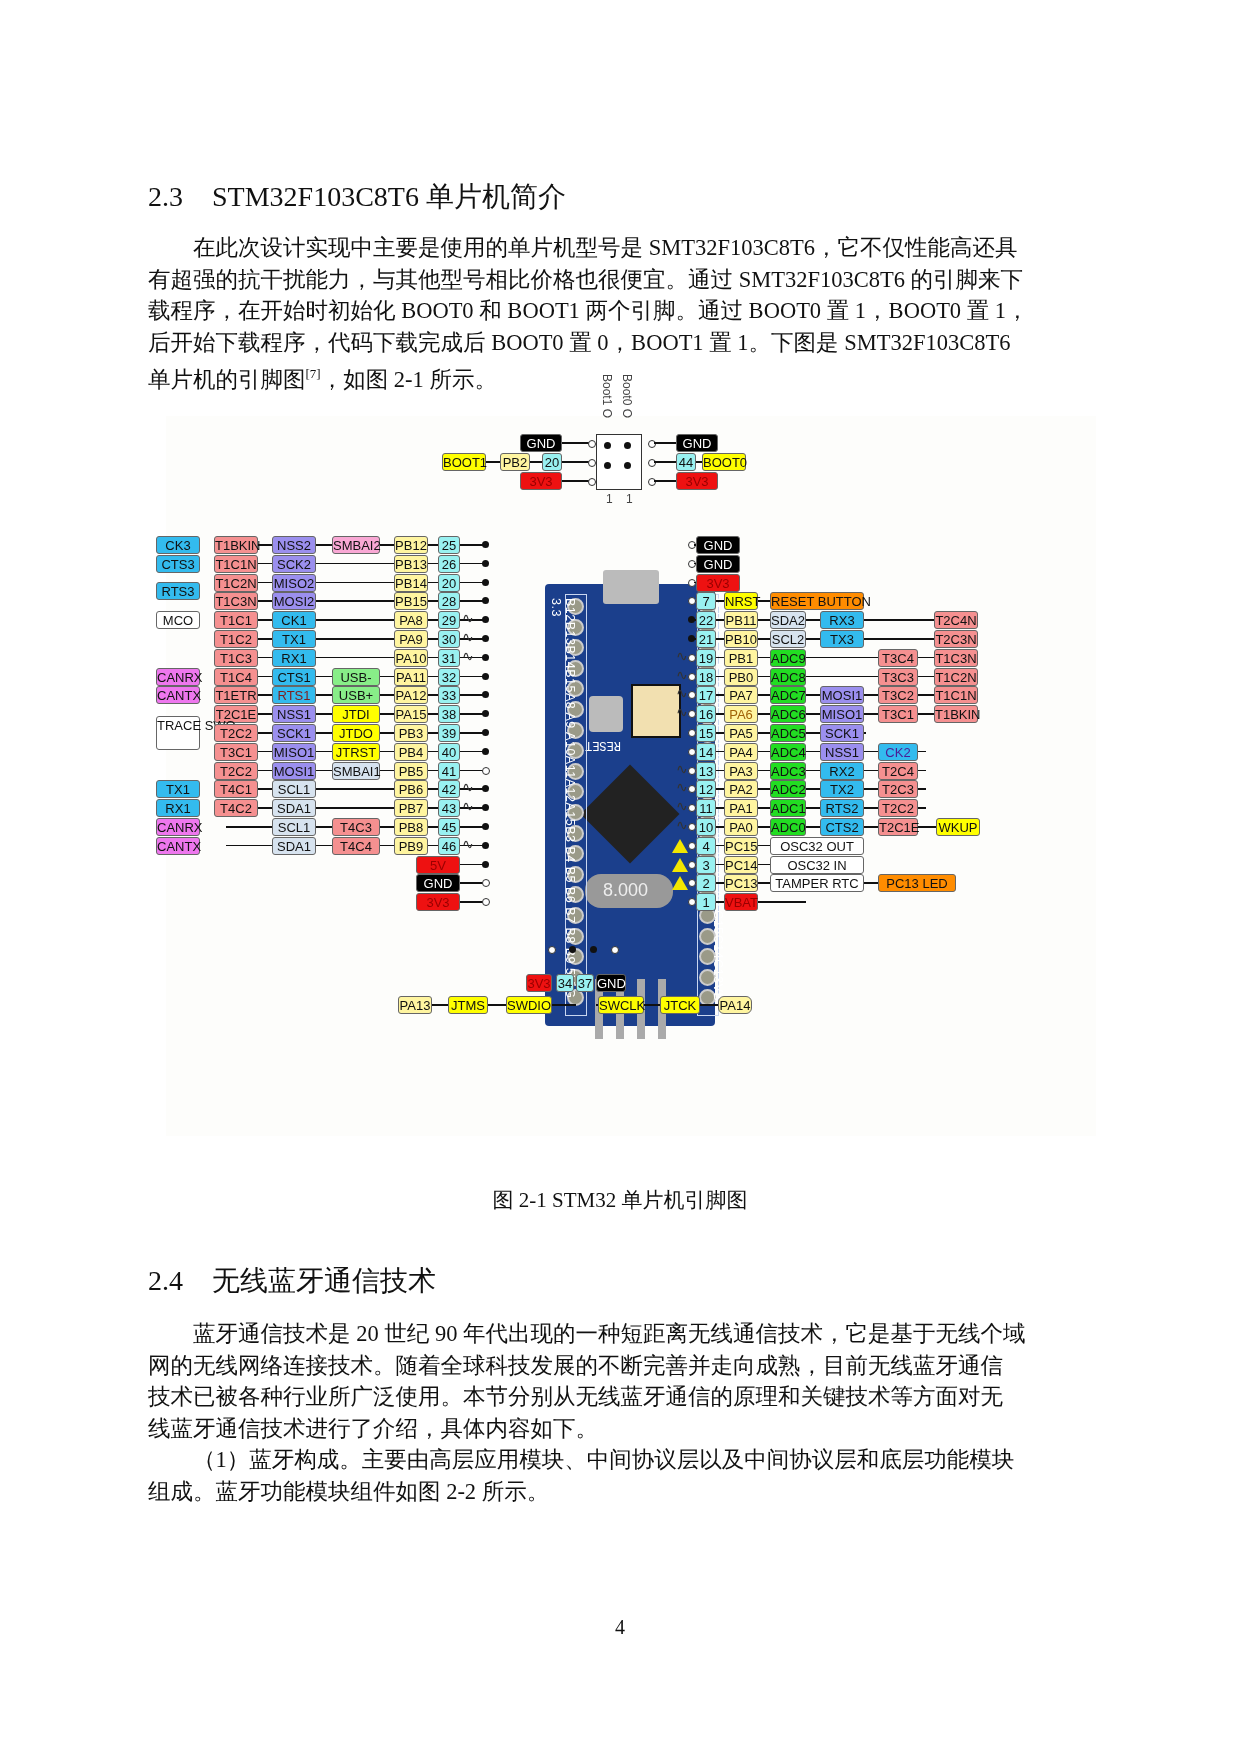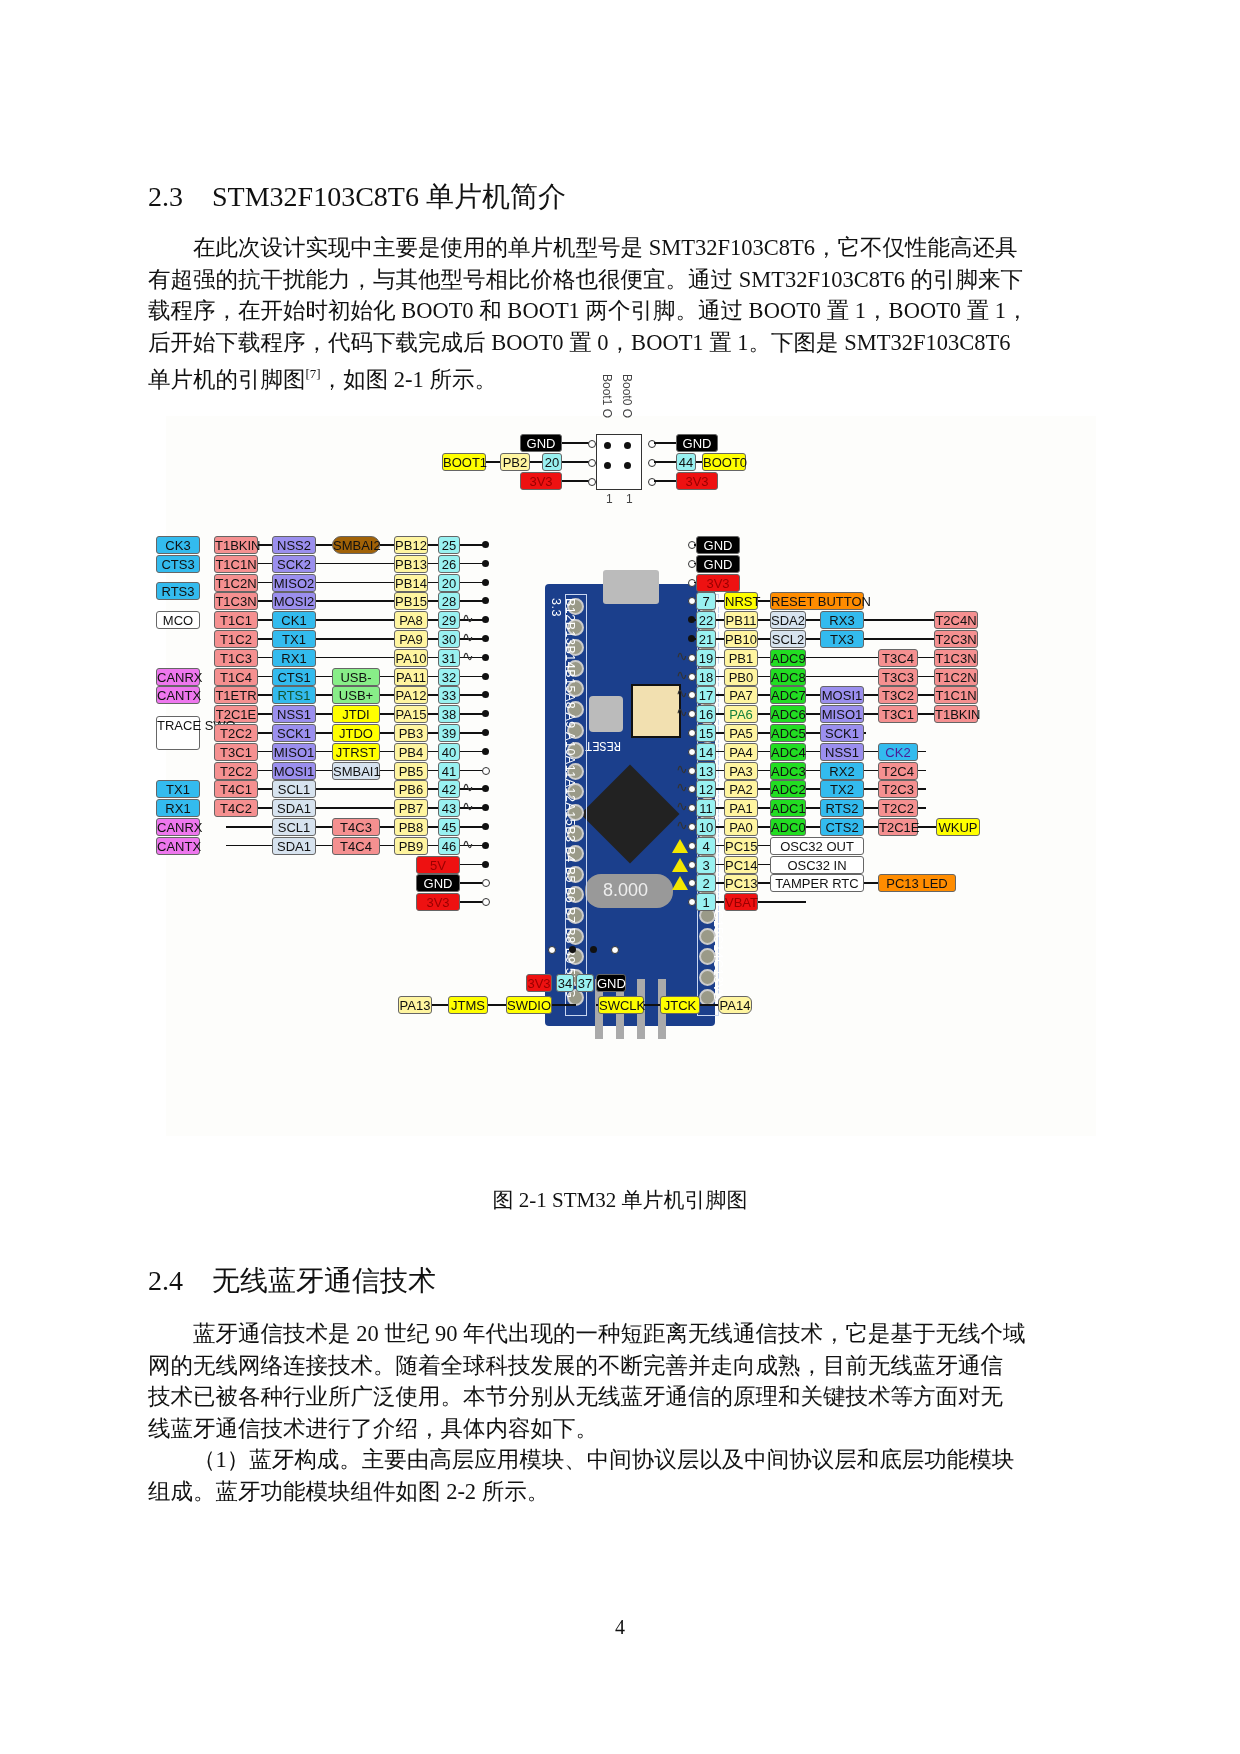--- a/index.html
+++ b/index.html
@@ -135,21 +135,21 @@
     <div class="pl" style="left: 510px; top: 37px; width: 20px; background: rgb(153, 241, 241); color: rgb(17, 17, 17); height: 18px;">44</div>
     <div class="ln" style="left: 530px; top: 45px; width: 6px;"></div>
     <div class="pl" style="left: 536px; top: 37px; width: 44px; background: rgb(255, 255, 0); color: rgb(17, 17, 17); height: 18px;">BOOT0</div>
     <div class="odot" style="left: 482px; top: 62px;"></div>
     <div class="ln" style="left: 488px; top: 64px; width: 22px;"></div>
     <div class="pl" style="left: 510px; top: 56px; width: 42px; background: rgb(238, 17, 17); color: rgb(153, 0, 0); height: 18px;">3V3</div>
     <div class="ln" style="left: 60px; top: 128px; width: 230px;"></div>
     <div class="pl" style="left: -10px; top: 120px; width: 44px; background: rgb(51, 187, 238); color: rgb(17, 17, 17); height: 18px;">CK3</div>
     <div class="pl" style="left: 48px; top: 120px; width: 44px; background: rgb(245, 144, 144); color: rgb(17, 17, 17); height: 18px;">T1BKIN</div>
     <div class="pl" style="left: 106px; top: 120px; width: 44px; background: rgb(155, 143, 238); color: rgb(17, 17, 17); height: 18px;">NSS2</div>
-    <div class="pl" style="left: 166px; top: 120px; width: 48px; background: #a16207; color: rgb(17, 17, 17); height: 18px; border-radius: 9px;">SMBAI2</div>
+    <div class="pl" style="left: 166px; top: 120px; width: 48px; background: #f9a8d4; color: rgb(17, 17, 17); height: 18px;">SMBAI2</div>
     <div class="pl" style="left: 228px; top: 120px; width: 34px; background: rgb(255, 245, 160); color: rgb(17, 17, 17); height: 18px;">PB12</div>
     <div class="pl" style="left: 272px; top: 120px; width: 22px; background: rgb(153, 241, 241); color: rgb(17, 17, 17); height: 18px;">25</div>
     <div class="ln" style="left: 294px; top: 128px; width: 24px;"></div>
     <div class="dot" style="left: 316px; top: 125px;"></div>
     <div class="ln" style="left: 60px; top: 146.8px; width: 230px;"></div>
     <div class="pl" style="left: -10px; top: 138.8px; width: 44px; background: rgb(51, 187, 238); color: rgb(17, 17, 17); height: 18px;">CTS3</div>
     <div class="pl" style="left: 48px; top: 138.8px; width: 44px; background: rgb(245, 144, 144); color: rgb(17, 17, 17); height: 18px;">T1C1N</div>
     <div class="pl" style="left: 106px; top: 138.8px; width: 44px; background: rgb(155, 143, 238); color: rgb(17, 17, 17); height: 18px;">SCK2</div>
     <div class="pl" style="left: 228px; top: 138.8px; width: 34px; background: rgb(255, 245, 160); color: rgb(17, 17, 17); height: 18px;">PB13</div>
     <div class="pl" style="left: 272px; top: 138.8px; width: 22px; background: rgb(153, 241, 241); color: rgb(17, 17, 17); height: 18px;">26</div>
@@ -200,21 +200,21 @@
     <div class="pl" style="left: 48px; top: 251.6px; width: 44px; background: rgb(245, 144, 144); color: rgb(17, 17, 17); height: 18px;">T1C4</div>
     <div class="pl" style="left: 106px; top: 251.6px; width: 44px; background: rgb(51, 187, 238); color: rgb(17, 17, 17); height: 18px;">CTS1</div>
     <div class="pl" style="left: 166px; top: 251.6px; width: 48px; background: rgb(136, 238, 136); color: rgb(17, 17, 17); height: 18px;">USB-</div>
     <div class="pl" style="left: 228px; top: 251.6px; width: 34px; background: rgb(255, 245, 160); color: rgb(17, 17, 17); height: 18px;">PA11</div>
     <div class="pl" style="left: 272px; top: 251.6px; width: 22px; background: rgb(153, 241, 241); color: rgb(17, 17, 17); height: 18px;">32</div>
     <div class="ln" style="left: 294px; top: 259.6px; width: 24px;"></div>
     <div class="dot" style="left: 316px; top: 256.6px;"></div>
     <div class="ln" style="left: 60px; top: 278.4px; width: 230px;"></div>
     <div class="pl" style="left: -10px; top: 270.4px; width: 44px; background: rgb(238, 119, 238); color: rgb(17, 17, 17); height: 18px;">CANTX</div>
     <div class="pl" style="left: 48px; top: 270.4px; width: 44px; background: rgb(245, 144, 144); color: rgb(17, 17, 17); height: 18px;">T1ETR</div>
-    <div class="pl" style="left: 106px; top: 270.4px; width: 44px; background: rgb(51, 187, 238); color: #14532d; height: 18px;">RTS1</div>
+    <div class="pl" style="left: 106px; top: 270.4px; width: 44px; background: rgb(51, 187, 238); color: #7f1d1d; height: 18px;">RTS1</div>
     <div class="pl" style="left: 166px; top: 270.4px; width: 48px; background: rgb(136, 238, 136); color: rgb(17, 17, 17); height: 18px;">USB+</div>
     <div class="pl" style="left: 228px; top: 270.4px; width: 34px; background: rgb(255, 245, 160); color: rgb(17, 17, 17); height: 18px;">PA12</div>
     <div class="pl" style="left: 272px; top: 270.4px; width: 22px; background: rgb(153, 241, 241); color: rgb(17, 17, 17); height: 18px;">33</div>
     <div class="ln" style="left: 294px; top: 278.4px; width: 24px;"></div>
     <div class="dot" style="left: 316px; top: 275.4px;"></div>
     <div class="ln" style="left: 60px; top: 297.2px; width: 230px;"></div>
     <div class="pl" style="left: 48px; top: 289.2px; width: 44px; background: rgb(245, 144, 144); color: rgb(17, 17, 17); height: 18px;">T2C1E</div>
     <div class="pl" style="left: 106px; top: 289.2px; width: 44px; background: rgb(155, 143, 238); color: rgb(17, 17, 17); height: 18px;">NSS1</div>
     <div class="pl" style="left: 166px; top: 289.2px; width: 48px; background: rgb(255, 255, 0); color: rgb(17, 17, 17); height: 18px;">JTDI</div>
     <div class="pl" style="left: 228px; top: 289.2px; width: 34px; background: rgb(255, 245, 160); color: rgb(17, 17, 17); height: 18px;">PA15</div>
@@ -340,21 +340,21 @@
     <div class="pl" style="left: 530px; top: 270.4px; width: 20px; background: rgb(153, 241, 241); color: rgb(17, 17, 17); height: 18px;">17</div>
     <div class="pl" style="left: 558px; top: 270.4px; width: 34px; background: rgb(255, 245, 160); color: rgb(17, 17, 17); height: 18px;">PA7</div>
     <div class="pl" style="left: 604px; top: 270.4px; width: 36px; background: rgb(34, 221, 34); color: rgb(17, 17, 17); height: 18px;">ADC7</div>
     <div class="pl" style="left: 654px; top: 270.4px; width: 44px; background: rgb(155, 143, 238); color: rgb(17, 17, 17); height: 18px;">MOSI1</div>
     <div class="pl" style="left: 712px; top: 270.4px; width: 40px; background: rgb(245, 144, 144); color: rgb(17, 17, 17); height: 18px;">T3C2</div>
     <div class="pl" style="left: 768px; top: 270.4px; width: 44px; background: rgb(245, 144, 144); color: rgb(17, 17, 17); height: 18px;">T1C1N</div>
     <div class="ln" style="left: 528px; top: 297.2px; width: 284px;"></div>
     <div class="wave" style="left: 510px; top: 288.2px;">∿</div>
     <div class="odot" style="left: 522px; top: 294.2px;"></div>
     <div class="pl" style="left: 530px; top: 289.2px; width: 20px; background: rgb(153, 241, 241); color: rgb(17, 17, 17); height: 18px;">16</div>
-    <div class="pl" style="left: 558px; top: 289.2px; width: 34px; background: rgb(255, 245, 160); color: #15803d; height: 18px;">PA6</div>
+    <div class="pl" style="left: 558px; top: 289.2px; width: 34px; background: rgb(255, 245, 160); color: #a16207; height: 18px;">PA6</div>
     <div class="pl" style="left: 604px; top: 289.2px; width: 36px; background: rgb(34, 221, 34); color: rgb(17, 17, 17); height: 18px;">ADC6</div>
     <div class="pl" style="left: 654px; top: 289.2px; width: 44px; background: rgb(155, 143, 238); color: rgb(17, 17, 17); height: 18px;">MISO1</div>
     <div class="pl" style="left: 712px; top: 289.2px; width: 40px; background: rgb(245, 144, 144); color: rgb(17, 17, 17); height: 18px;">T3C1</div>
     <div class="pl" style="left: 768px; top: 289.2px; width: 44px; background: rgb(245, 144, 144); color: rgb(17, 17, 17); height: 18px;">T1BKIN</div>
     <div class="ln" style="left: 528px; top: 316px; width: 172px;"></div>
     <div class="odot" style="left: 522px; top: 313px;"></div>
     <div class="pl" style="left: 530px; top: 308px; width: 20px; background: rgb(153, 241, 241); color: rgb(17, 17, 17); height: 18px;">15</div>
     <div class="pl" style="left: 558px; top: 308px; width: 34px; background: rgb(255, 245, 160); color: rgb(17, 17, 17); height: 18px;">PA5</div>
     <div class="pl" style="left: 604px; top: 308px; width: 36px; background: rgb(34, 221, 34); color: rgb(17, 17, 17); height: 18px;">ADC5</div>
     <div class="pl" style="left: 654px; top: 308px; width: 44px; background: rgb(155, 143, 238); color: rgb(17, 17, 17); height: 18px;">SCK1</div>

